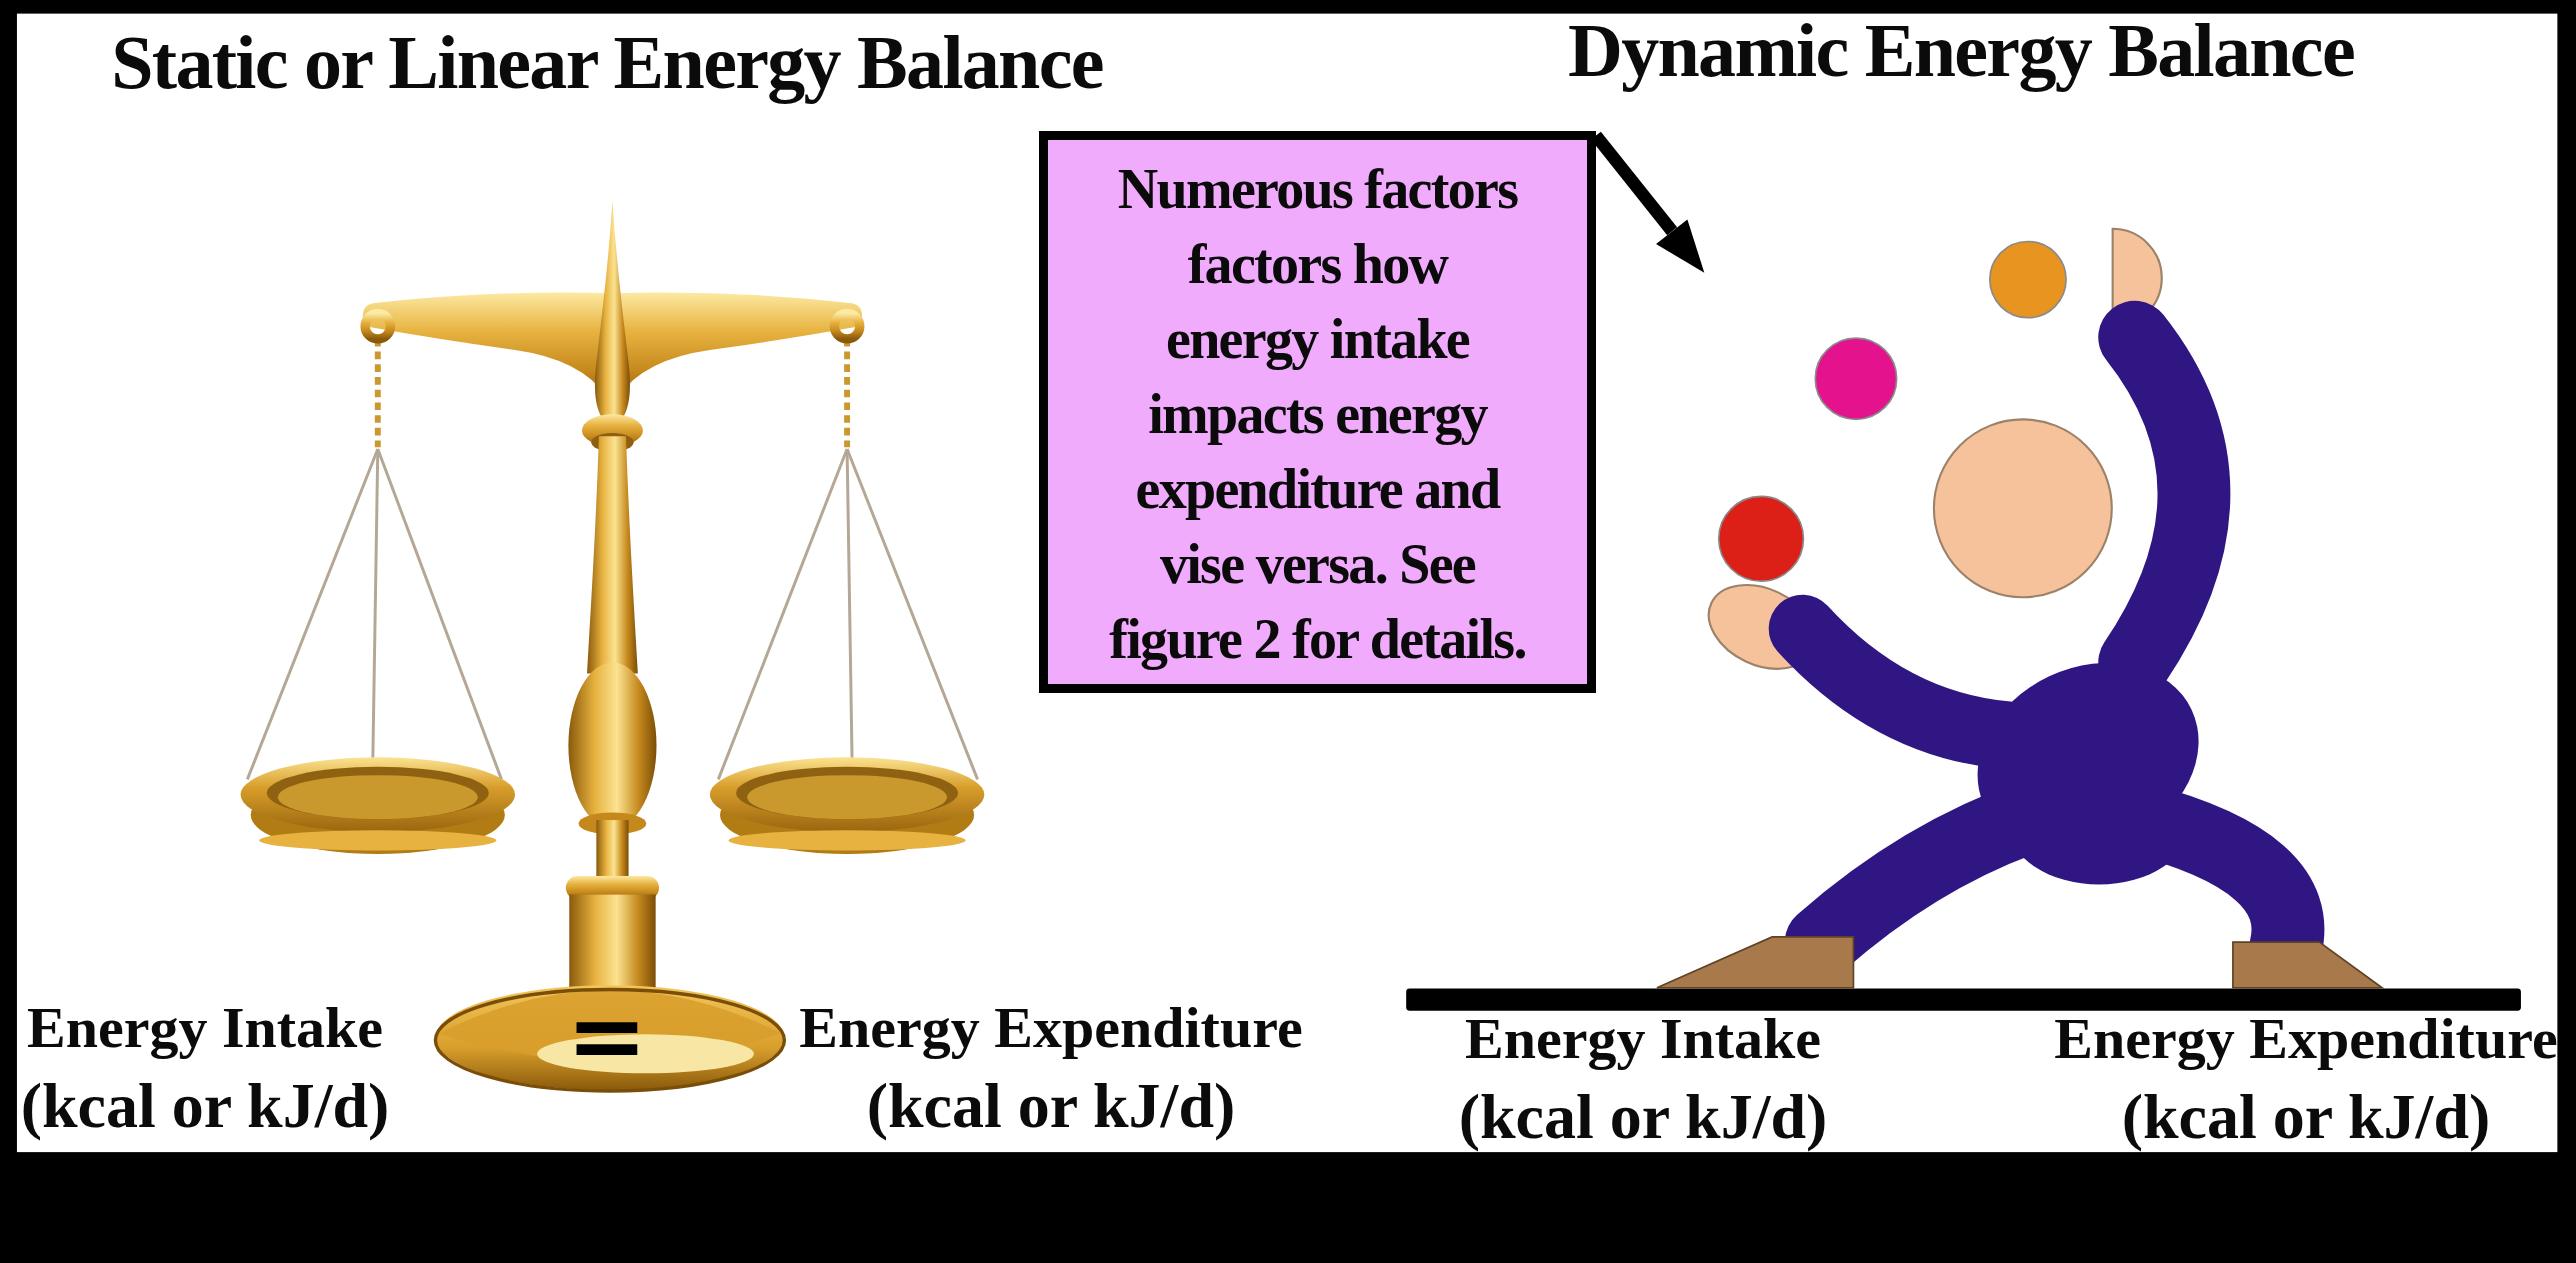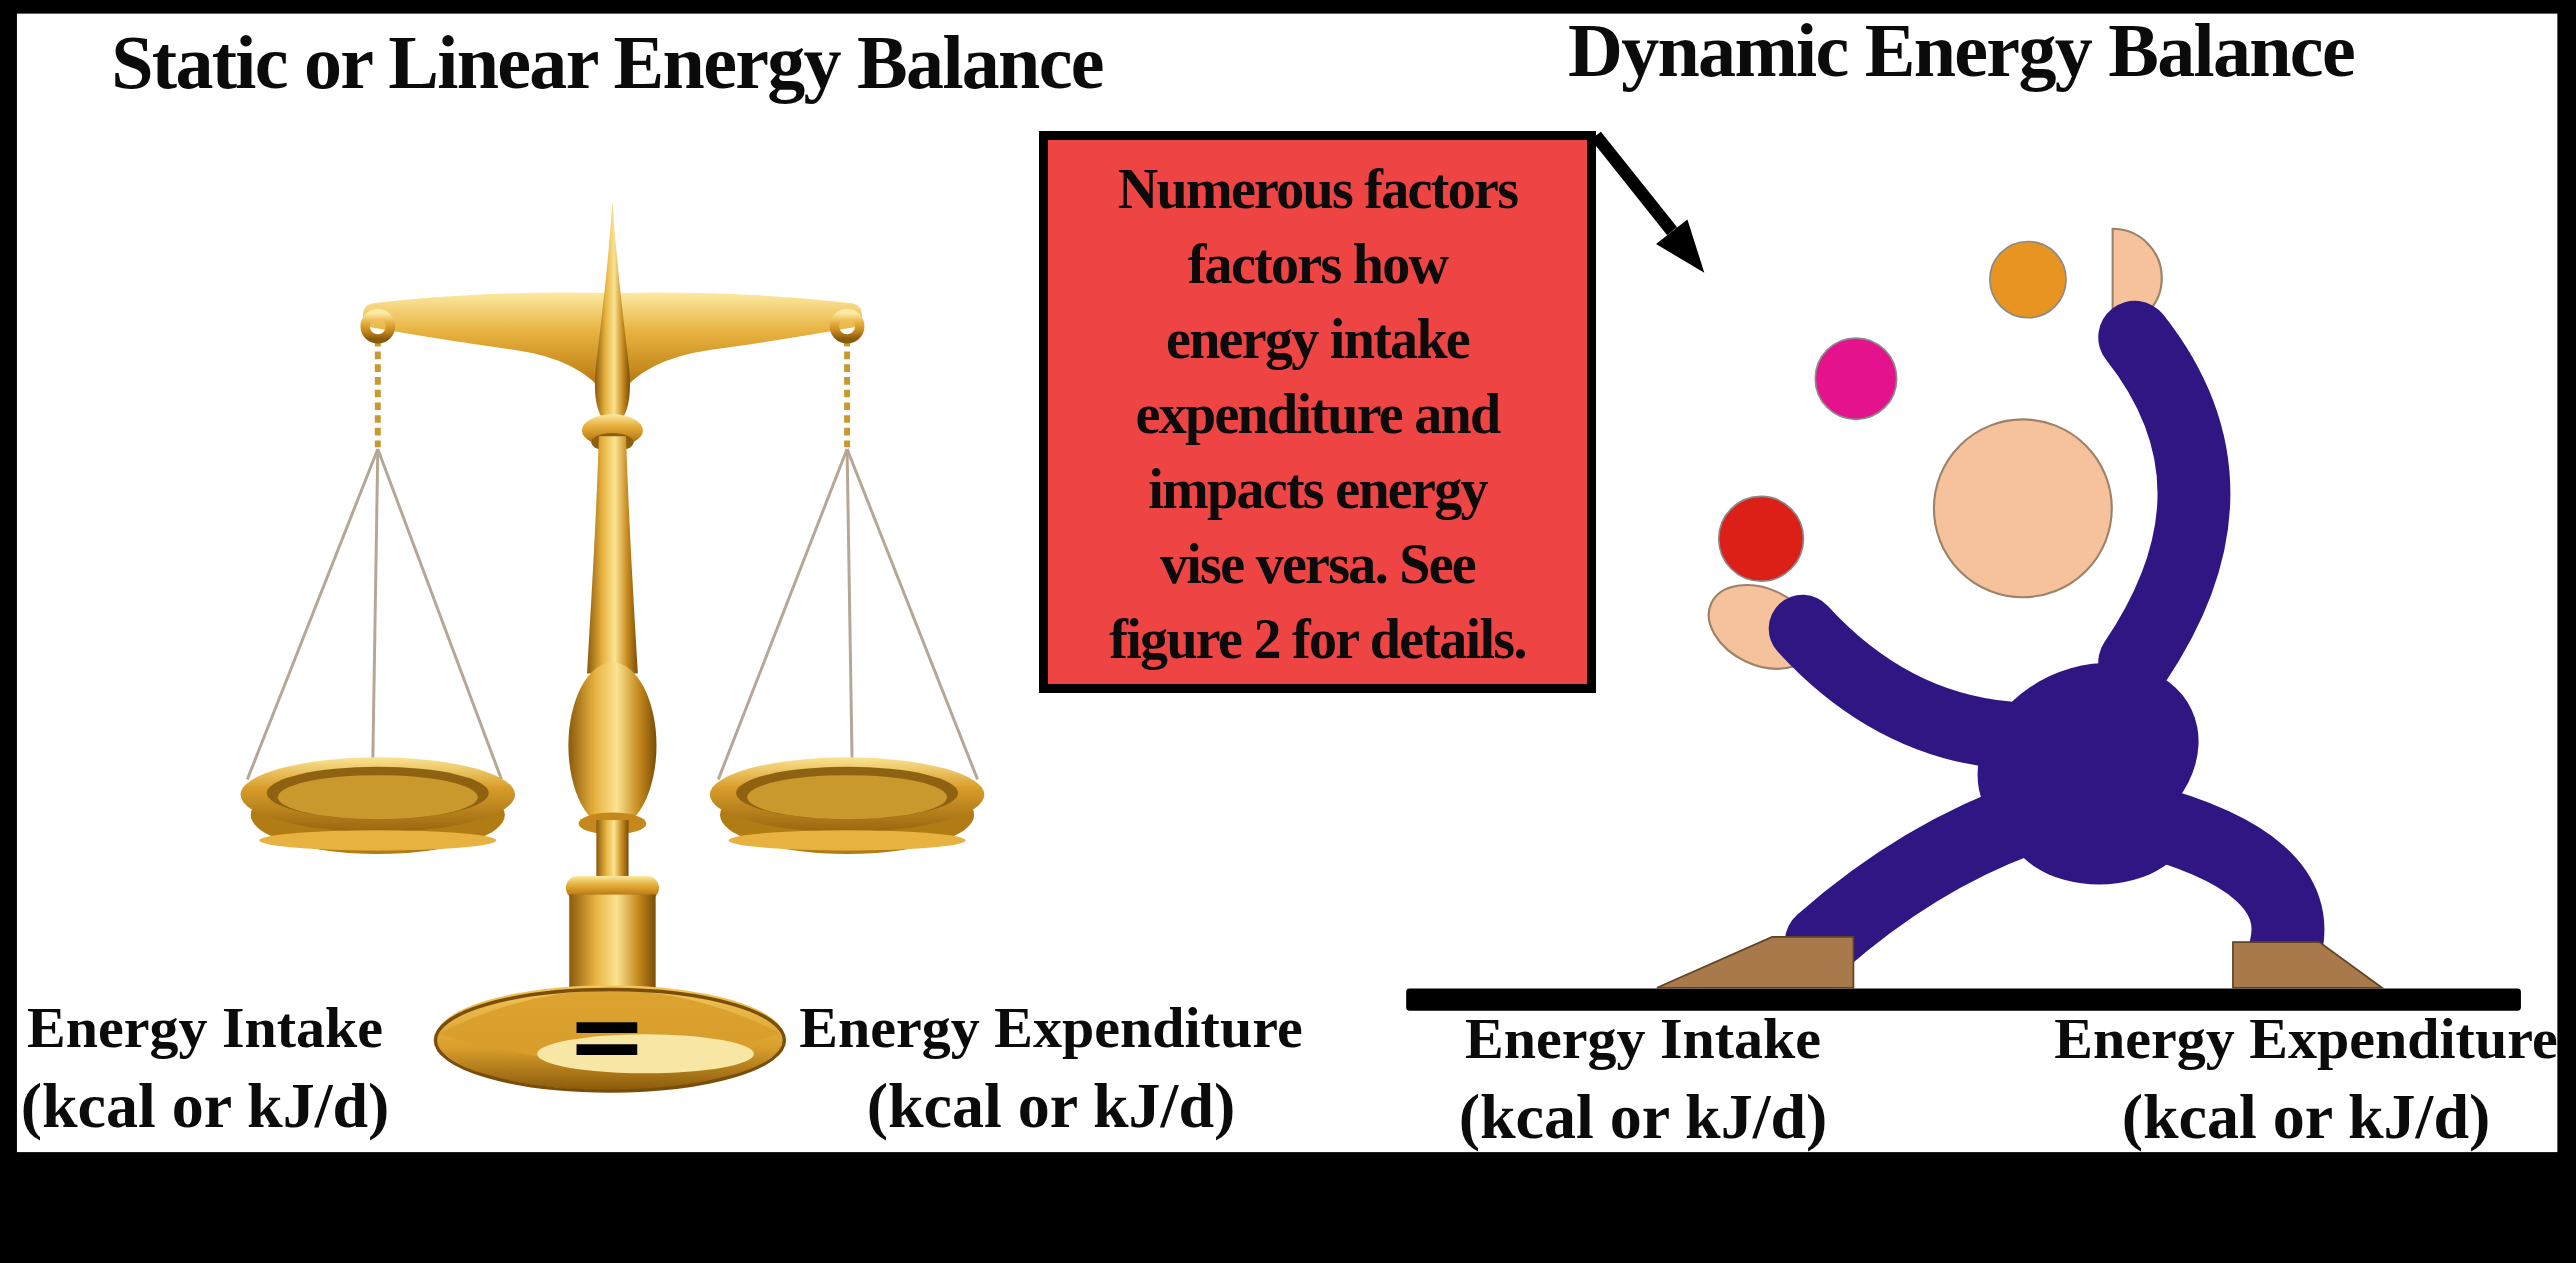--- a/index.html
+++ b/index.html
@@ -20,21 +20,21 @@
   .txt { position: absolute; font-weight: bold; white-space: nowrap; }
   .centered { transform: translateX(-50%); text-align: center; }
 
   .panel-title { font-size: 76px; line-height: 81px; letter-spacing: -1.7px; }
 
   .callout {
     position: absolute;
     left: 1039px; top: 131px;
     width: 557px; height: 562px;
     box-sizing: border-box;
-    background: #ef4444;
+    background: #f0abfc;
     border: 9.3px solid #000000;
     padding-top: 12px;
     text-align: center;
   }
   .callout-line {
     font-size: 56px;
     line-height: 75px;
     font-weight: bold;
     letter-spacing: -1.7px;
     white-space: nowrap;
@@ -189,22 +189,22 @@
   </svg>
 
   <div class="txt centered panel-title" style="left:607px; top:22px;">Static or Linear Energy Balance</div>
 
   <div class="txt centered panel-title" style="left:1961px; top:10px;">Dynamic Energy Balance</div>
 
   <div class="callout">
     <div class="callout-line">Numerous factors</div>
     <div class="callout-line">factors how</div>
     <div class="callout-line">energy intake</div>
+    <div class="callout-line">impacts energy</div>
     <div class="callout-line">expenditure and</div>
-    <div class="callout-line">impacts energy</div>
     <div class="callout-line">vise versa. See</div>
     <div class="callout-line">figure 2 for details.</div>
   </div>
 
   <div class="txt centered axis-label" style="left:205px; top:989px;">
     <div>Energy Intake</div>
     <div class="l2">(kcal or kJ/d)</div>
   </div>
 
   <div class="equals">=</div>

